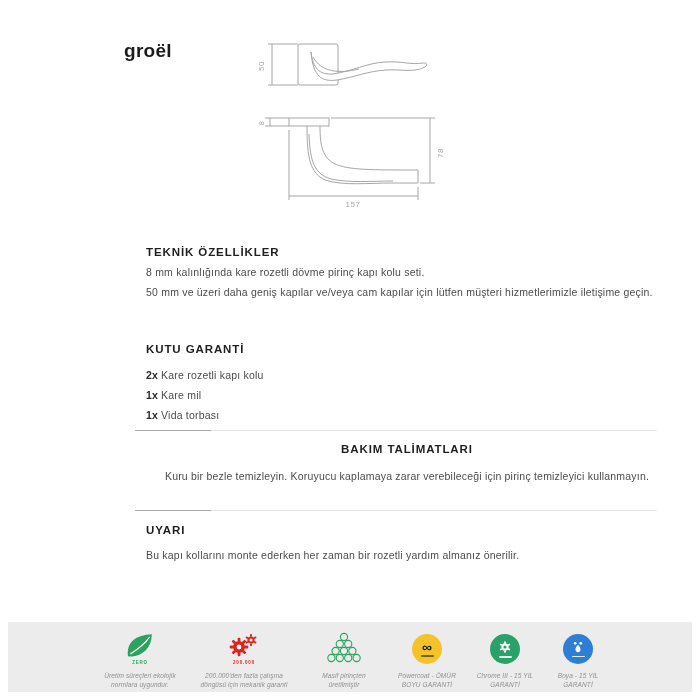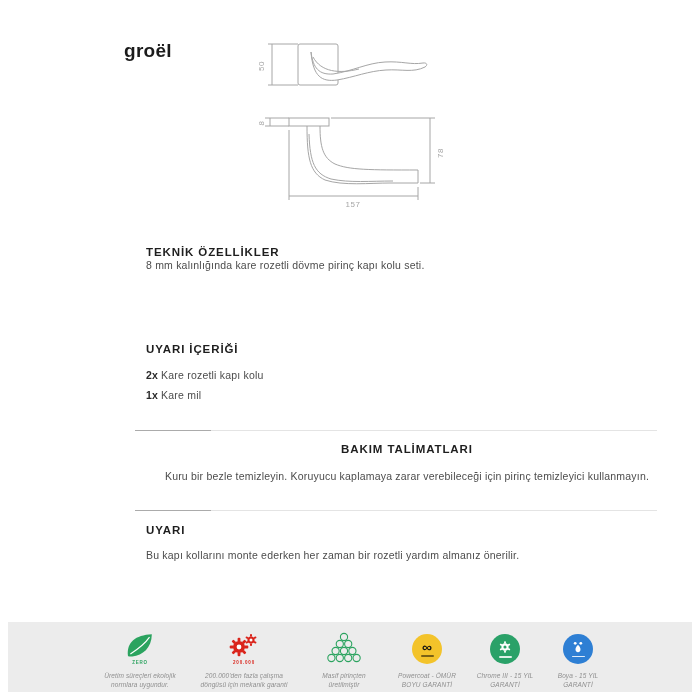--- a/index.html
+++ b/index.html
@@ -10,21 +10,21 @@
   .logo{
     position:absolute;left:124px;top:40px;font-size:19px;font-weight:700;
     color:#1b1b1b;letter-spacing:.3px;
   }
   .drawing{position:absolute;left:255px;top:30px;}
   .drawing path,.drawing rect,.drawing line{fill:none;stroke:#a6a6a6;stroke-width:1;}
   .drawing .fillw{fill:#ffffff;}
   .drawing text{fill:#a6a6a6;font-size:8px;letter-spacing:.5px;stroke:none;font-family:"Liberation Sans",sans-serif;}
   .sec{position:absolute;left:146px;width:522px;}
   .sec h3{margin:0;font-size:11.5px;line-height:13px;font-weight:700;color:#1e1e1e;letter-spacing:.9px;}
-  .sec p{margin:0 0 0;font-size:10.5px;line-height:13px;color:#4c4c4c;letter-spacing:.2px;}
+  .sec p{margin:7px 0 0;font-size:10.5px;line-height:13px;color:#4c4c4c;letter-spacing:.2px;}
   .sec p.item{margin-top:7px;}
   .sec p.item.first{margin-top:13px;}
   .sec p.wide{margin-top:14px;}
   .sec p b{color:#2a2a2a;margin-right:3px;}
   .divider{position:absolute;left:135px;width:522px;height:1px;background:#e4e4e4;}
   .divider::before{content:"";position:absolute;left:0;top:0;width:76px;height:1px;background:#ababab;}
   .footer{
     position:absolute;left:8px;top:622px;width:684px;height:70px;background:#ececec;
   }
   .badge{position:absolute;top:7px;width:132px;transform:translateX(-50%);text-align:center;}
@@ -78,26 +78,28 @@
     <line x1="34" y1="100" x2="34" y2="170"></line>
     <line x1="163" y1="157" x2="163" y2="170"></line>
     <line x1="34" y1="166" x2="163" y2="166"></line>
     <text x="98" y="177" text-anchor="middle">157</text>
   </g>
 </svg>
 
 <div class="sec" style="top:246px;">
   <h3>TEKNİK ÖZELLİKLER</h3>
   <p>8 mm kalınlığında kare rozetli dövme pirinç kapı kolu seti.</p>
+  <p>50 mm ve üzeri daha geniş kapılar ve/veya cam kapılar için lütfen müşteri hizmetlerimizle iletişime geçin.</p>
 </div>
 
 <div class="sec" style="top:343px;">
-  <h3>UYARI İÇERİĞİ</h3>
+  <h3>KUTU GARANTİ</h3>
   <p class="item first"><b>2x</b><span>Kare rozetli kapı kolu</span></p>
   <p class="item"><b>1x</b><span>Kare mil</span></p>
+  <p class="item"><b>1x</b><span>Vida torbası</span></p>
 </div>
 
 <div class="divider" style="top:430px;"></div>
 
 <div class="sec" style="top:443px;text-align:center;">
   <h3>BAKIM TALİMATLARI</h3>
   <p class="wide">Kuru bir bezle temizleyin. Koruyucu kaplamaya zarar verebileceği için pirinç temizleyici kullanmayın.</p>
 </div>
 
 <div class="divider" style="top:510px;"></div>

